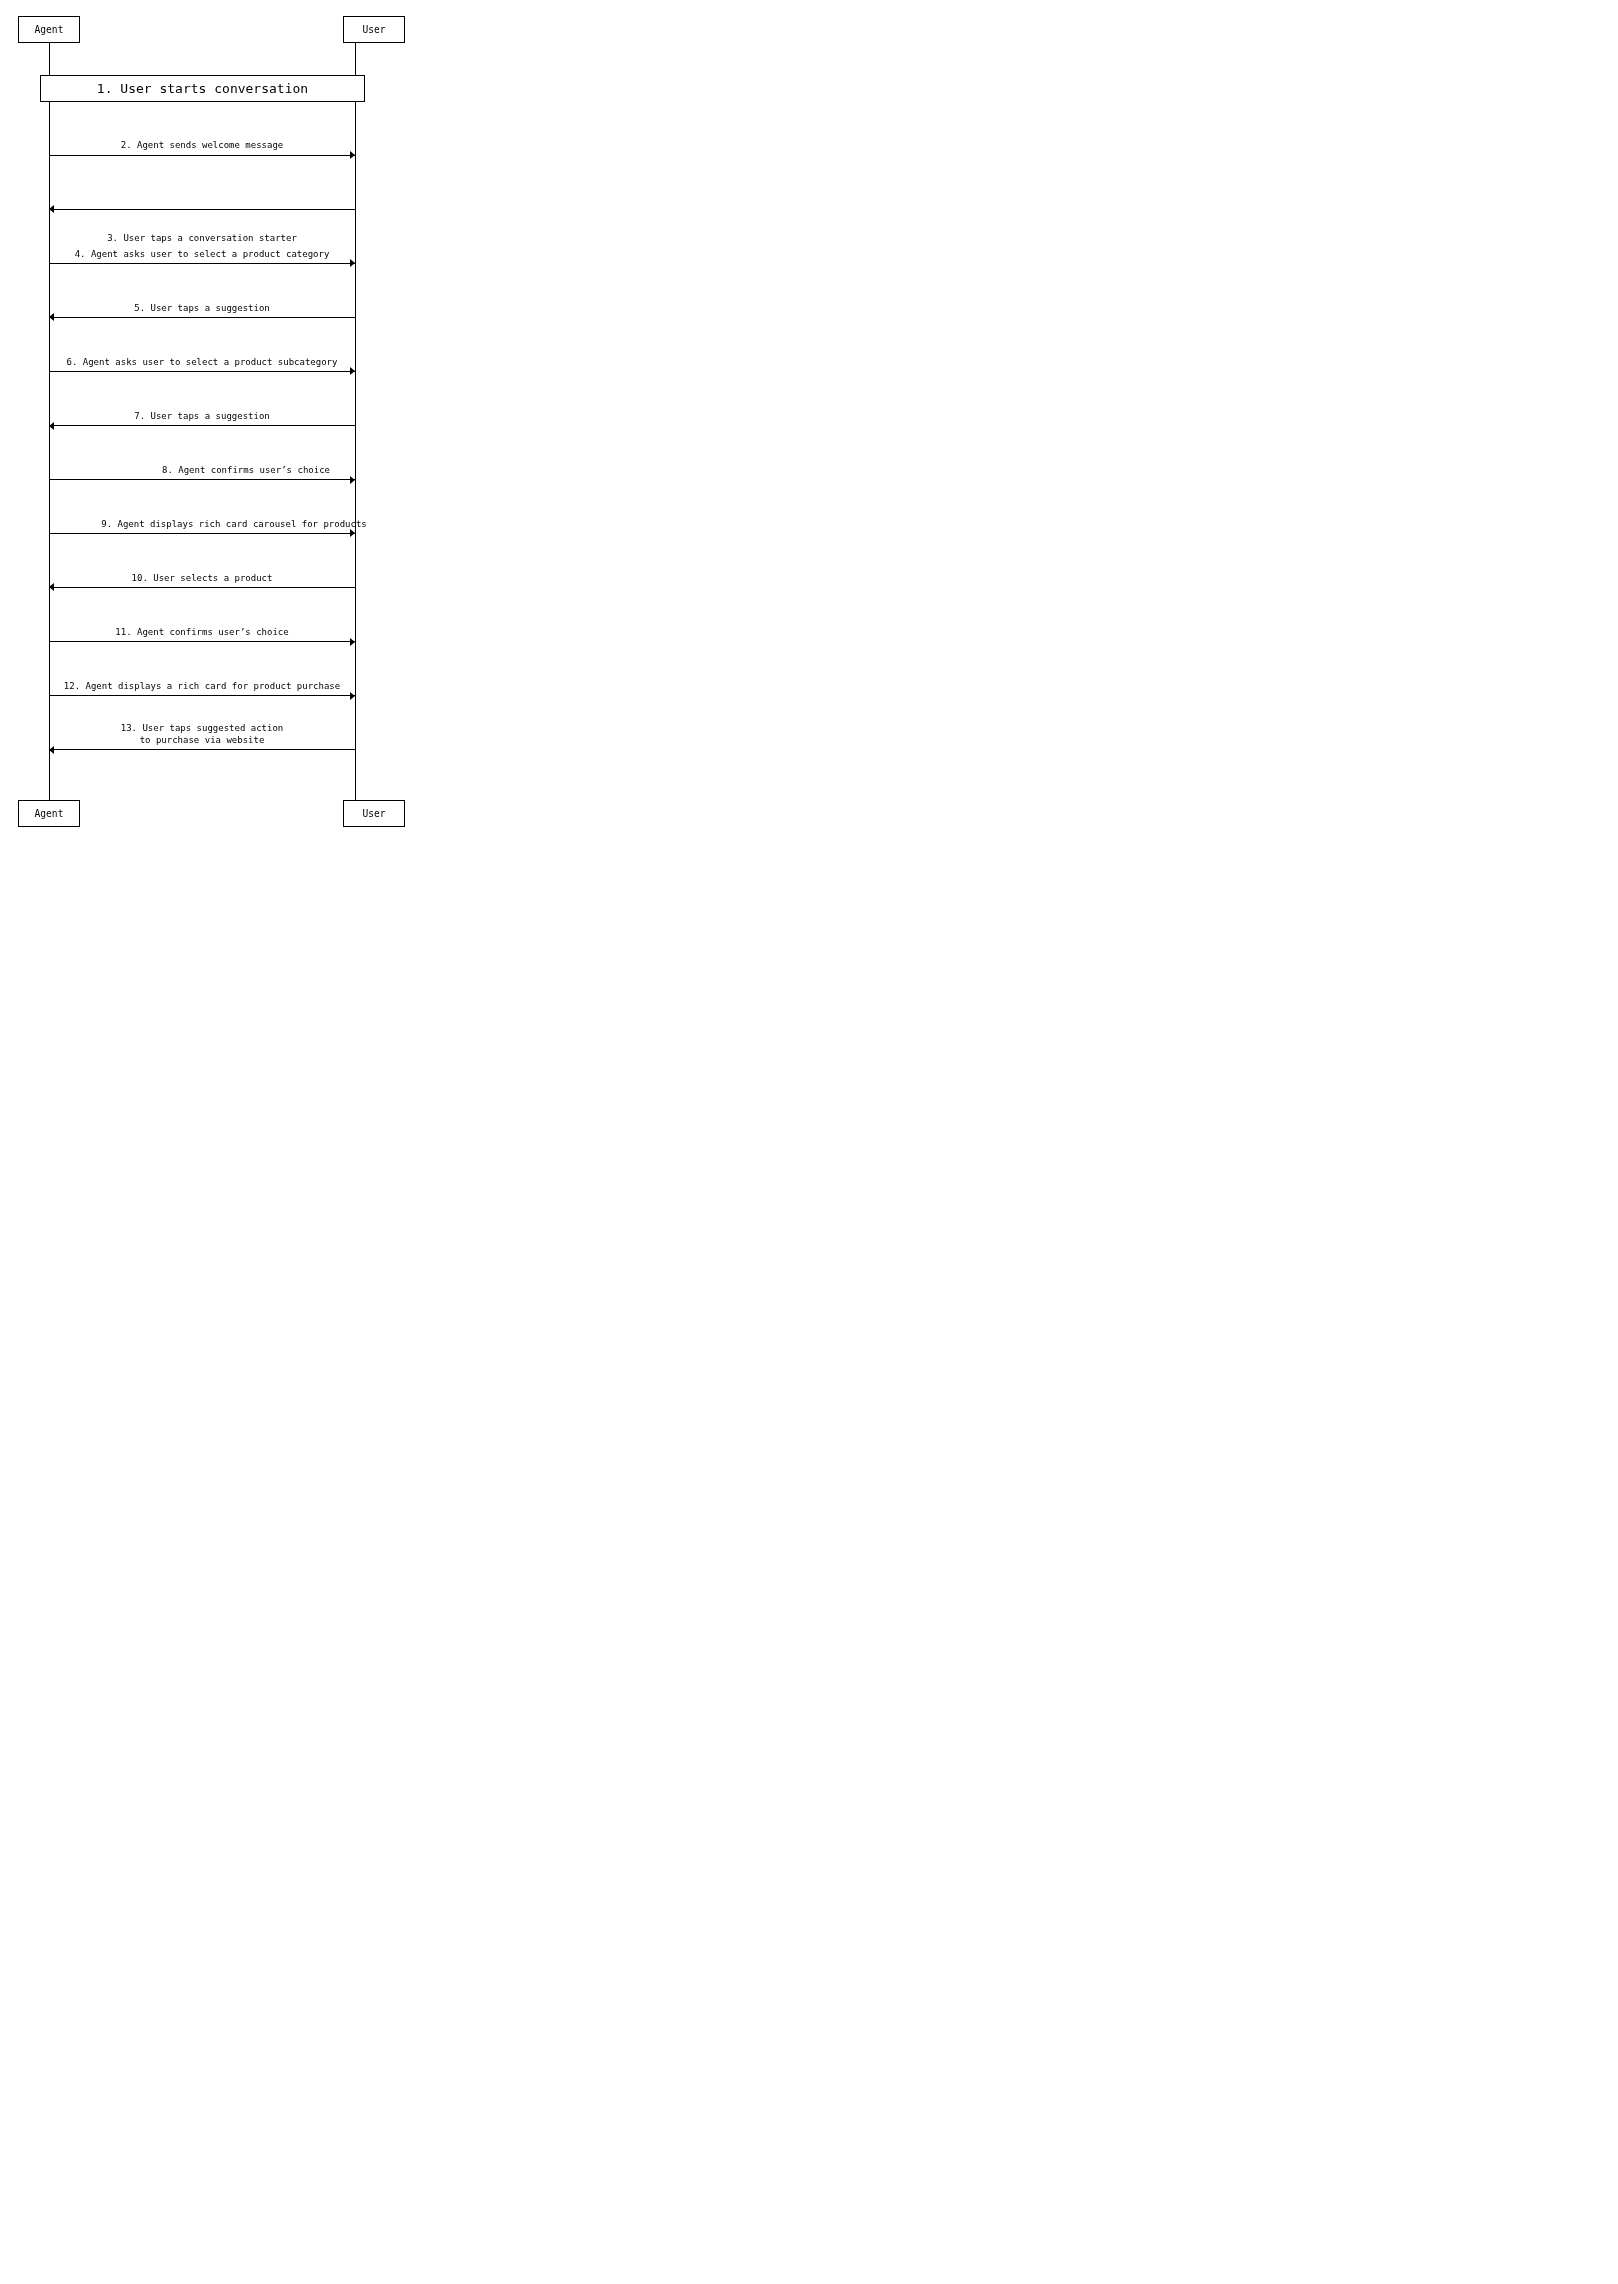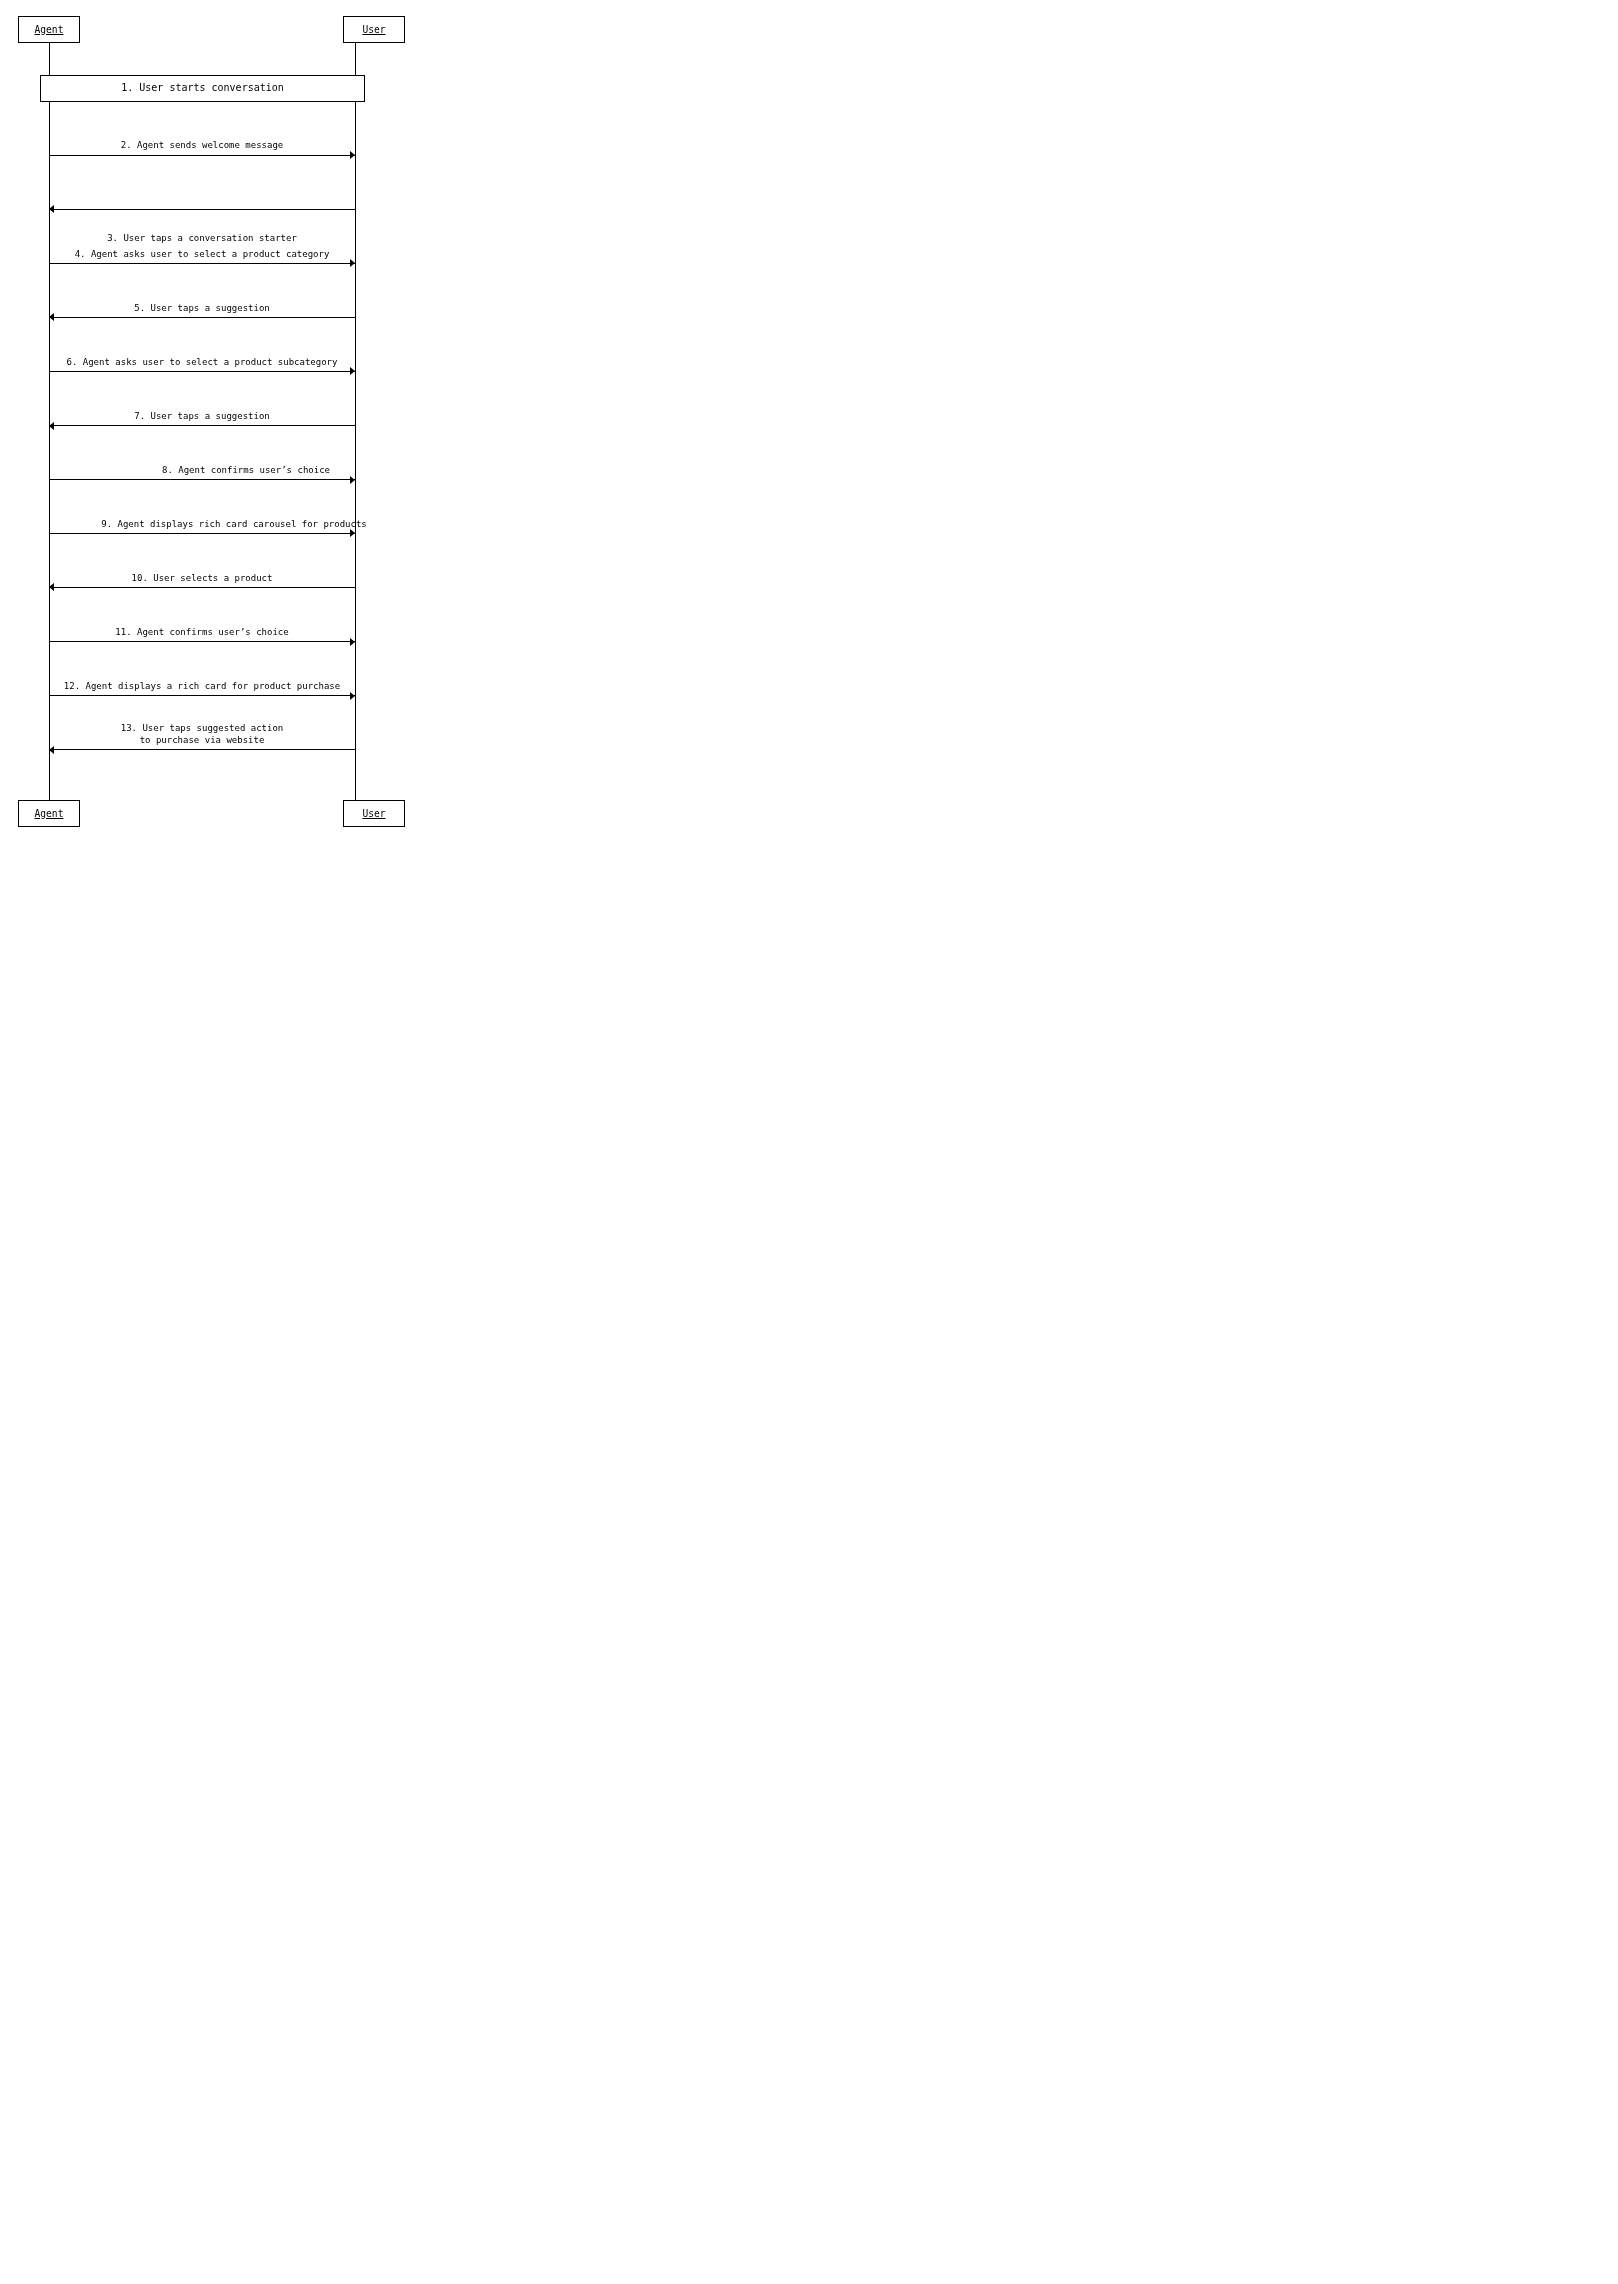--- a/index.html
+++ b/index.html
@@ -31,40 +31,39 @@
     width: 62px;
     height: 27px;
     border: 1.8px solid #000000;
     background: #ffffff;
     box-sizing: border-box;
     display: flex;
     align-items: center;
     justify-content: center;
     font-size: 9.6px;
     line-height: 1;
-    text-decoration: underline;
   }
   .actor-box.agent { left: 18px; }
   .actor-box.user  { left: 323px; margin-left: 20px; }
   .actor-box.top    { top: 16.4px; }
   .actor-box.bottom { top: 800px; }
 
   .note-box {
     position: absolute;
     left: 40px;
     top: 75px;
     width: 325px;
     height: 26.5px;
     border: 1.4px solid #000000;
     background: #ffffff;
     box-sizing: border-box;
     display: flex;
     align-items: center;
     justify-content: center;
-    font-size: 10px;
+    font-size: 13px;
     line-height: 1;
   }
 
   .msg-label {
     position: absolute;
     left: 49px;
     width: 306px;
     text-align: center;
     font-size: 9px;
     line-height: 12px;

